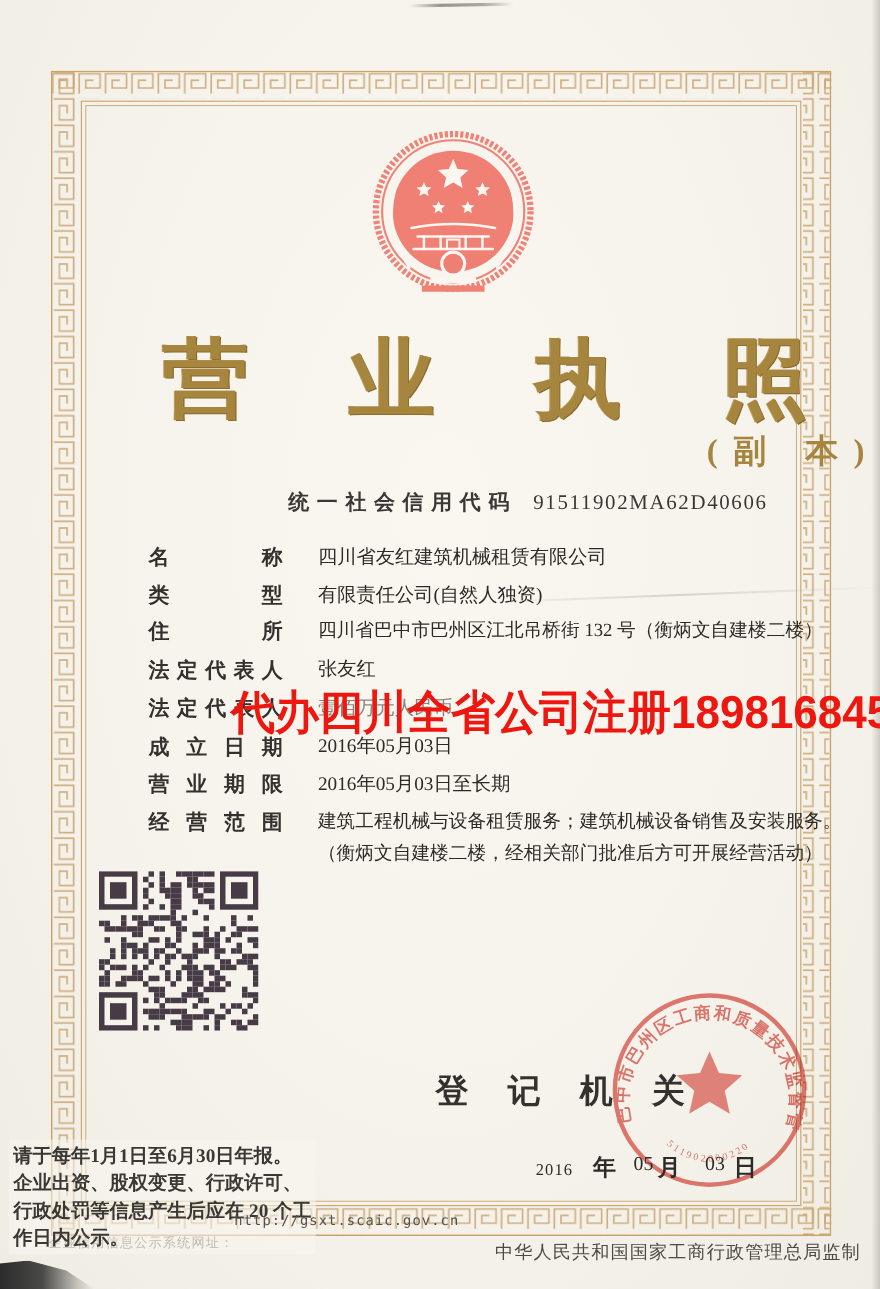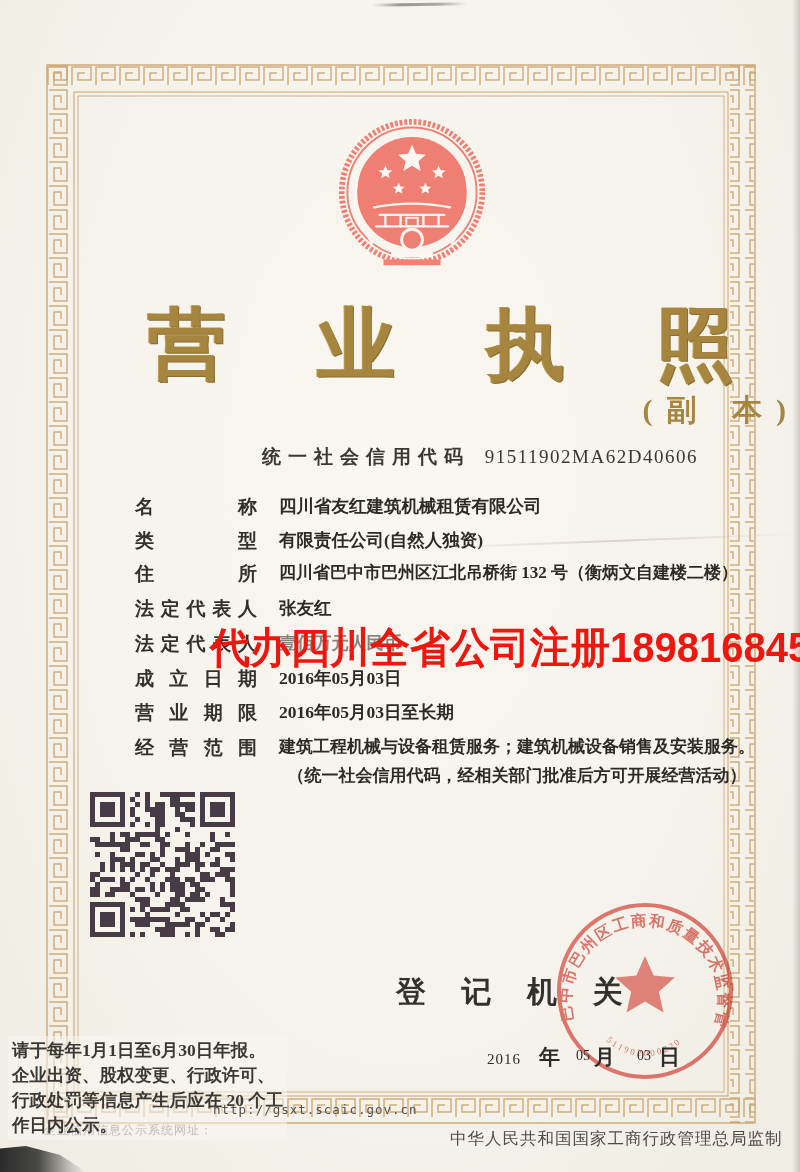--- a/index.html
+++ b/index.html
@@ -32,38 +32,38 @@
   .subtitle{position:absolute;left:0;top:390px;width:800px;text-align:right;
     font-size:30px;font-weight:bold;letter-spacing:14px;color:#a6853f;}
   
   .code-row{position:absolute;left:262px;top:444px;font-size:19px;white-space:nowrap;}
   .code-label{font-weight:bold;letter-spacing:7px;color:#3a3835;}
   .code-value{letter-spacing:1.5px;color:#3a3835;margin-left:10px;font-family:"Liberation Serif",serif;}
   
   .frow{position:absolute;left:135px;white-space:nowrap;}
   .flabel{display:inline-block;width:122px;font-size:19px;font-weight:bold;color:#33312e;
     text-align:justify;text-align-last:justify;vertical-align:top;}
-  .fvalue{display:inline-block;margin-left:18px;font-size:17.5px;font-weight:bold;color:#2c2a27;vertical-align:top;text-align:center;}
+  .fvalue{display:inline-block;margin-left:28px;font-size:17.5px;font-weight:normal;color:#2c2a27;vertical-align:top;}
   .fvalue .l2{display:block;margin-top:6px;}
   .capital-val{color:rgba(60,58,55,.6);}
   
   .watermark{position:absolute;left:210px;top:620px;width:460px;font-size:40px;font-weight:bold;
     color:#ee1710;white-space:nowrap;letter-spacing:0px;z-index:30;
     font-family:"Liberation Sans","DejaVu Sans",sans-serif;transform:scaleY(1.05);}
   
   .qr{position:absolute;left:90px;top:792px;}
   
   .reg-label{position:absolute;left:396px;top:972px;font-size:30px;font-weight:bold;
     letter-spacing:14px;color:#33312e;white-space:nowrap;}
   
   .stamp{position:absolute;left:552px;top:898px;z-index:20;mix-blend-mode:multiply;}
   
   .date-row{position:absolute;left:487px;top:1032px;z-index:25;display:flex;align-items:baseline;white-space:nowrap;color:#2d2b28;}
   .d-num{font-size:15px;letter-spacing:1px;}
-  .d-sm{font-size:14px;position:relative;top:-4px;margin-top:20px;}
+  .d-sm{font-size:18px;position:relative;top:-4px;margin-top:20px;}
   .d-unit{font-size:21px;font-weight:bold;letter-spacing:2px;}
   .g1{width:18px}.g2{width:14px}.g3{width:4px}.g4{width:20px}.g5{width:8px}
   .gap{display:inline-block}
   
   .notice{position:absolute;left:8px;top:1036px;z-index:15;font-size:17.5px;line-height:25px;
     font-weight:bold;color:#3a3835;background:rgba(248,245,238,.55);padding:2px 4px;}
   .site-label{position:absolute;left:44px;top:1122px;font-size:12px;color:#7c7466;letter-spacing:1px;}
   .site-url{position:absolute;left:213px;top:1102px;font-size:12.5px;letter-spacing:1px;color:#55504a;
     font-family:"DejaVu Sans Mono","Liberation Mono",monospace;z-index:15;}
   .supervisor{position:absolute;left:450px;top:1128px;font-size:16.5px;color:#4e4a44;letter-spacing:1px;text-align:center;}
@@ -155,21 +155,21 @@
     <span class="fvalue">2016年05月03日</span>
   </div>
   <div class="frow" style="top:700px">
     <span class="flabel">营业期限</span>
     <span class="fvalue">2016年05月03日至长期</span>
   </div>
   <div class="frow" style="top:735px">
     <span class="flabel">经营范围</span>
     <span class="fvalue" style="font-size:17px">
       <span>建筑工程机械与设备租赁服务；建筑机械设备销售及安装服务。</span>
-      <span class="l2">（统一社会信用代码，经相关部门批准后方可开展经营活动）</span>
+      <span class="l2">（衡炳文自建楼二楼，经相关部门批准后方可开展经营活动）</span>
     </span>
   </div>
 
   <div class="watermark">代办四川全省公司注册18981684588</div>
 
   <div class="qr">
     <svg id="qrsvg" width="145" height="145" aria-hidden="true">
         <rect x="45" y="0" width="5" height="5" fill="#473b46"></rect>
         <rect x="55" y="0" width="5" height="5" fill="#473b46"></rect>
         <rect x="70" y="0" width="5" height="5" fill="#473b46"></rect>

